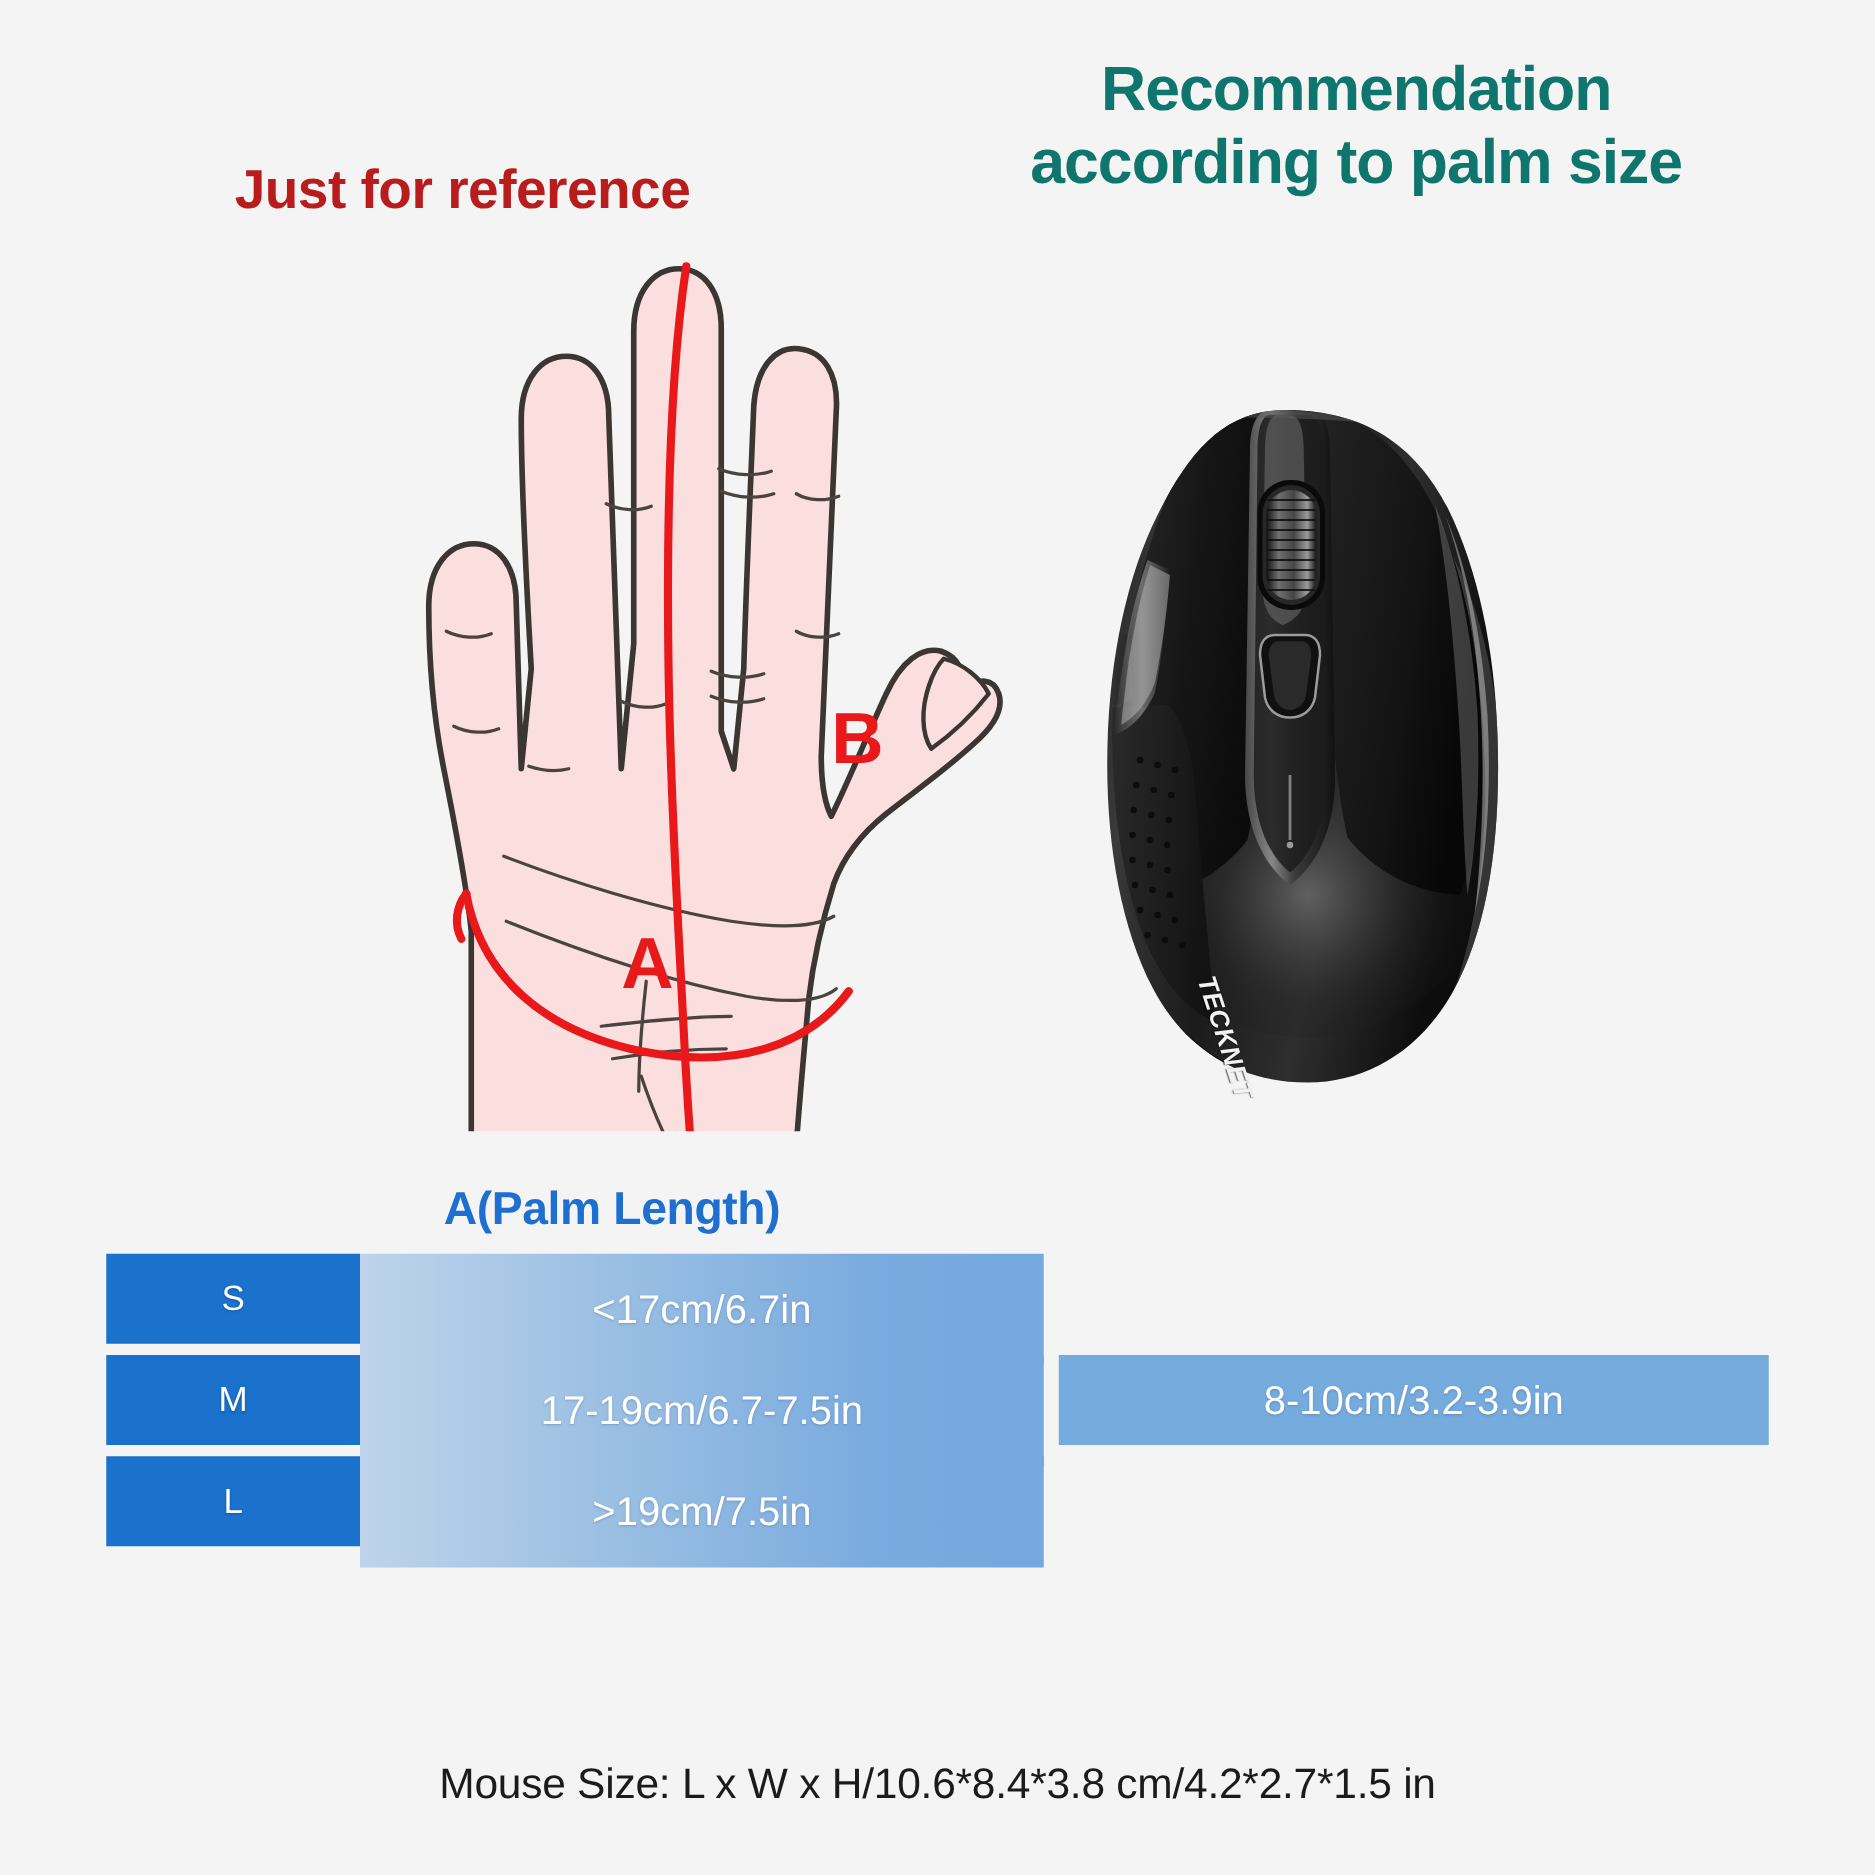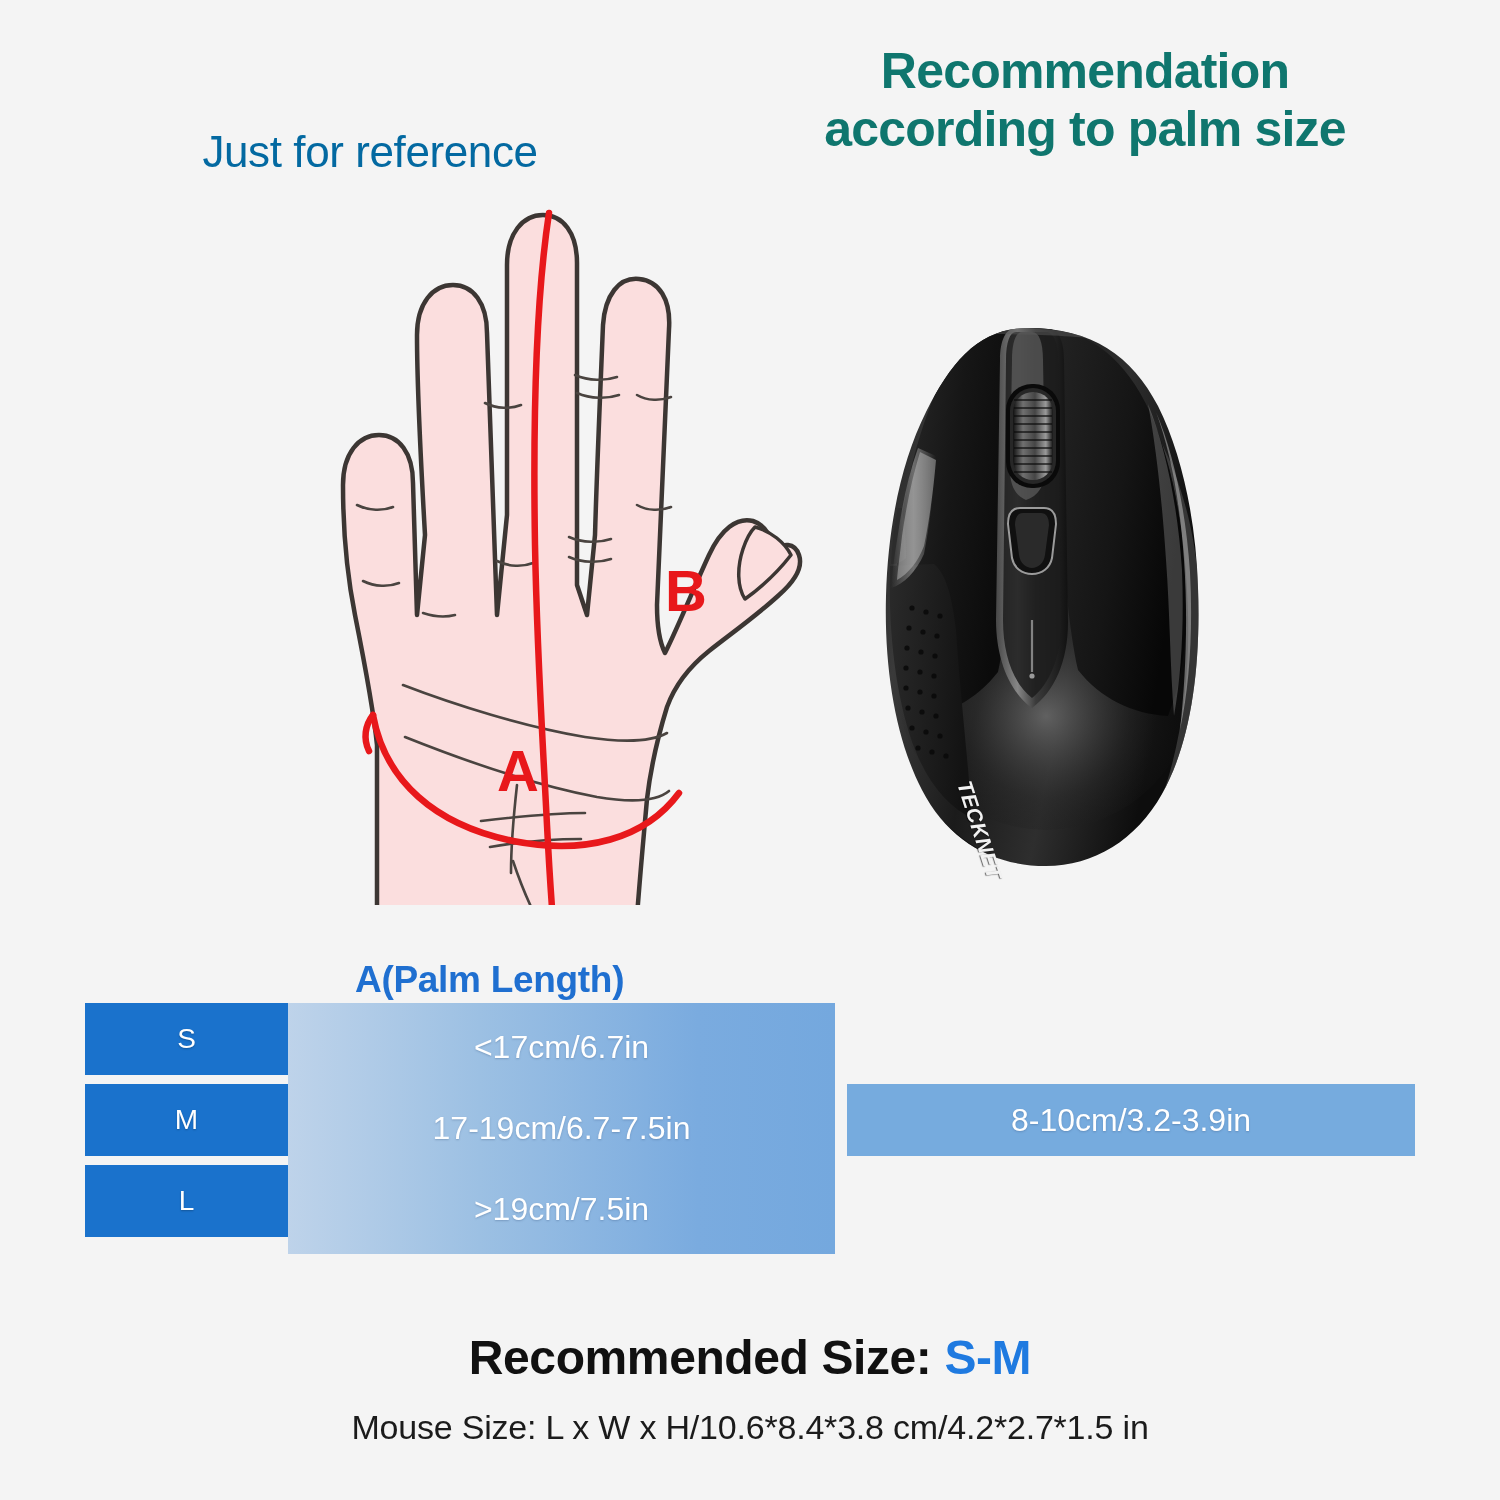--- a/index.html
+++ b/index.html
@@ -22,22 +22,22 @@
   }
 
   
   .just-for-reference {
     position: absolute;
     left: 110px;
     top: 128px;
     width: 520px;
     text-align: center;
     font-size: 44px;
-    font-weight: normal;
-    color: #0369a1;
+    font-weight: bold;
+    color: #b91c1c;
     letter-spacing: -0.4px;
     line-height: 1.1;
   }
 
   .main-heading {
     position: absolute;
     left: 700px;
     top: 42px;
     width: 770px;
     text-align: center;
@@ -108,21 +108,21 @@
     left: 85px;
     top: 945px;
     width: 1330px;
   }
   .col-headers {
     position: relative;
     height: 58px;
   }
   .col-header {
     position: absolute;
-    top: 14px;
+    top: 1px;
     font-size: 37px;
     font-weight: bold;
     color: #1f6fd0;
     letter-spacing: -0.3px;
     white-space: nowrap;
   }
   .col-header.a { left: 270px; }
   .col-header.b { left: 825px; }
 
   .trow {
@@ -466,19 +466,16 @@
       <div class="val-a">17-19cm/6.7-7.5in</div>
       <div class="val-b">8-10cm/3.2-3.9in</div>
     </div>
 
     <div class="trow">
       <div class="size-cell">L</div>
       <div class="val-a">&gt;19cm/7.5in</div>
     </div>
   </div>
 
-  <div class="rec-size">
-    <span>Recommended Size: </span><span class="accent">S-M</span>
-  </div>
 
   <div class="mouse-size">Mouse Size: L x W x H/10.6*8.4*3.8 cm/4.2*2.7*1.5 in</div>
 
 </div>
 
 </body></html>

